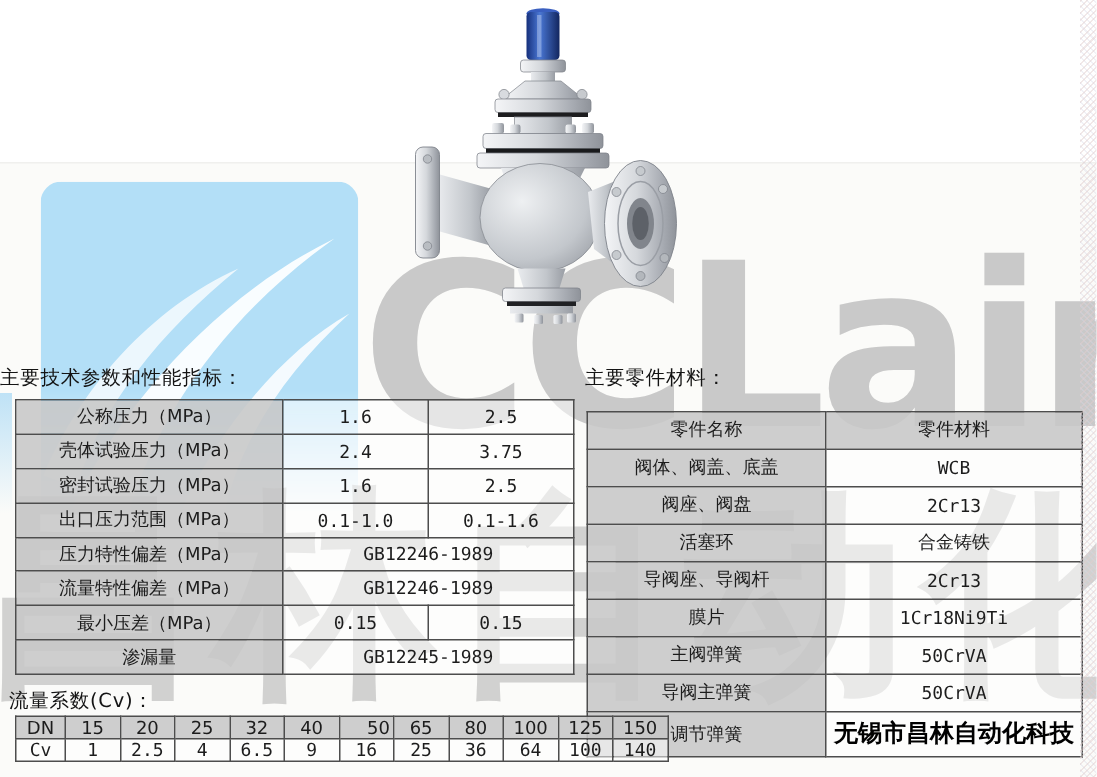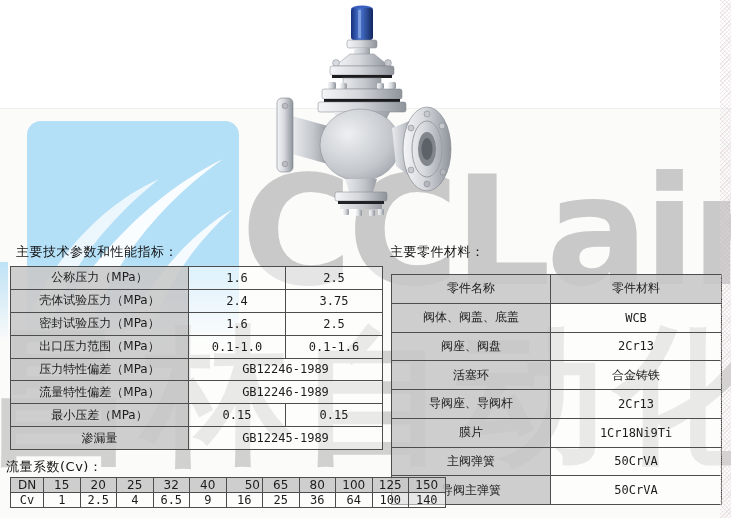--- a/index.html
+++ b/index.html
@@ -31,21 +31,21 @@
              background:repeating-linear-gradient(135deg,rgba(225,205,205,0.45) 0 1px,
                         rgba(255,255,255,0) 1px 3px),
                         repeating-linear-gradient(45deg,rgba(215,215,230,0.35) 0 1px,
                         rgba(255,255,255,0) 1px 3px);}
 
   
   .valve{position:absolute;left:272px;top:2px;width:196px;height:216px;z-index:3;}
 
   
   .sec-title{position:absolute;z-index:4;font-size:13px;color:#141414;letter-spacing:0.5px;}
-  #specs-title{left:16px;top:243px;text-align:right;}
+  #specs-title{left:0;top:243px;text-align:right;}
   #materials-title{left:390px;top:243px;}
   #cv-title{left:6px;top:458px;}
 
   
   table.sheet{position:absolute;z-index:4;border-collapse:collapse;table-layout:fixed;
               font-size:12px;color:#1c1c1c;}
   table.sheet td{border:1px solid #4d4d4d;padding:0 2px;text-align:center;
                  overflow:hidden;white-space:nowrap;}
   td.hd{background:rgba(199,199,199,0.88);}
   td.vl{background:rgba(255,255,255,0.52);
@@ -239,20 +239,24 @@
           <td class="vl">1Cr18Ni9Ti</td>
         </tr>
         <tr>
           <td class="hd">主阀弹簧</td>
           <td class="vl">50CrVA</td>
         </tr>
         <tr>
           <td class="hd">导阀主弹簧</td>
           <td class="vl">50CrVA</td>
         </tr>
+        <tr>
+          <td class="hd">调节弹簧</td>
+          <td class="vl company">无锡市昌林自动化科技</td>
+        </tr>
       </tbody>
   </table>
 
   <table class="sheet" id="cv-table">
     <tbody id="cv-body">
         <tr>
           <td class="hd" style="width: 28px;">DN</td>
           <td class="hd" style="width: 31.5px;">15</td>
           <td class="hd" style="width: 31.5px;">20</td>
           <td class="hd" style="width: 31.5px;">25</td>

